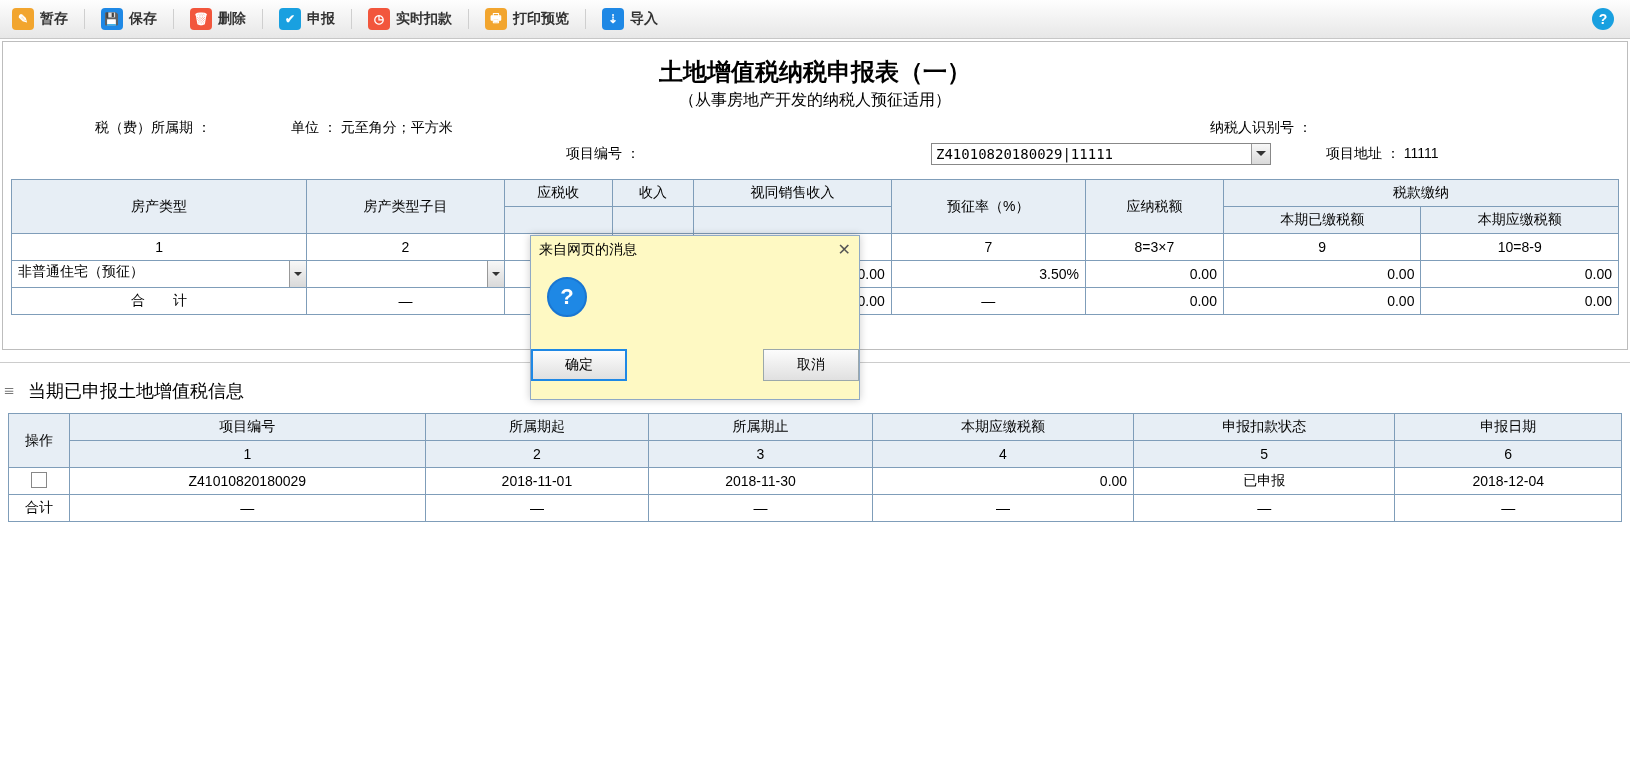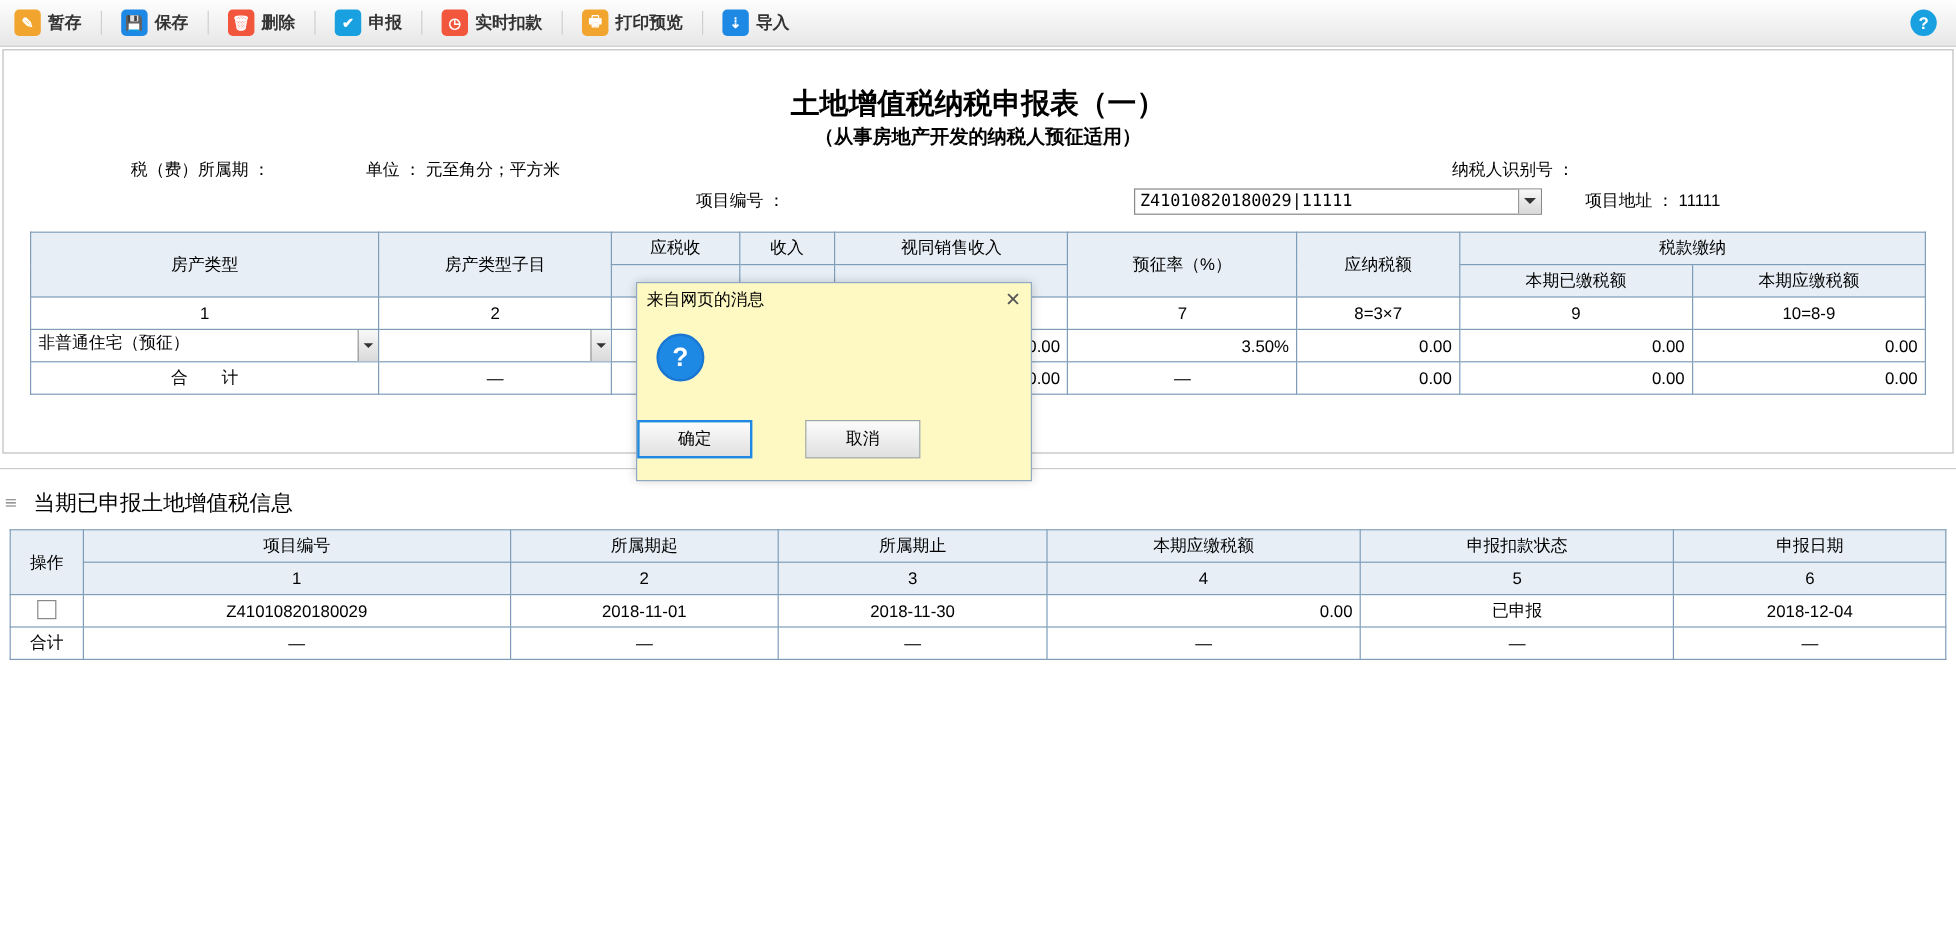--- a/index.html
+++ b/index.html
@@ -20,23 +20,23 @@
   .ic-delete{background:#f2563c}
   .ic-declare{background:#19a0e0}
   .ic-deduct{background:#f2563c}
   .ic-print{background:#f2a52e}
   .ic-import{background:#1e88e5}
   .help-icon{margin-left:auto;width:22px;height:22px;border-radius:50%;
     background:#19a0e0;color:#fff;display:flex;align-items:center;justify-content:center;
     font-weight:bold;margin-right:8px;cursor:pointer}
 
   
-  .panel{margin:2px;border:1px solid #bdbdbd;background:#fff;padding:14px}
+  .panel{margin:2px;border:1px solid #bdbdbd;background:#fff;padding:0}
   h1.title{font-size:24px;font-family:"SimSun";font-weight:bold;text-align:center;margin:14px 0 2px}
-  .subtitle{font-size:16px;font-weight:bold;text-align:center;margin-bottom:8px}
+  .subtitle{font-size:16px;font-weight:normal;text-align:center;margin-bottom:8px}
   .hdr-fields{display:grid;grid-template-columns:260px 640px 1fr;row-gap:6px;
     padding:0 24px 8px;align-items:center}
   .hdr-fields .lbl{text-align:center;padding-right:8px;white-space:nowrap}
   .hdr-fields .val{padding-left:4px}
   .project-select{display:inline-block;border:1px solid #888;width:330px;
     background:#fff;position:relative;padding:2px 4px;font-family:monospace}
   .project-select .arrow{position:absolute;right:0;top:0;bottom:0;width:18px;
     background:linear-gradient(#f8f8f8,#d9d9d9);border-left:1px solid #999;
     display:flex;align-items:center;justify-content:center;cursor:pointer}
   .project-select .arrow::after{content:"";border:5px solid transparent;border-top-color:#333;margin-top:4px}
@@ -63,21 +63,21 @@
   
   .dialog{position:absolute;left:530px;top:235px;width:328px;
     border:1px solid #8fa9c5;background:#fef9c3;box-shadow:0 0 8px rgba(0,0,0,0.2);
     z-index:10}
   .dialog .title{display:flex;align-items:center;padding:4px 8px 8px;font-size:14px}
   .dialog .close{margin-left:auto;cursor:pointer;font-size:16px;color:#555}
   .dialog .body{display:flex;padding:10px 16px 20px;gap:14px;font-size:13px;color:#333}
   .q-icon{width:36px;height:36px;border-radius:50%;background:#1e88e5;color:#fff;
     font-size:22px;font-weight:bold;display:flex;align-items:center;justify-content:center;
     border:2px solid #1976d2;flex:0 0 auto}
-  .dialog .buttons{display:flex;justify-content:flex-start;gap:44px;padding:12px 0 18px}
+  .dialog .buttons{display:flex;justify-content:space-between;gap:44px;padding:12px 0 18px}
   .dlg-btn{min-width:96px;height:32px;border:1px solid #9ba8ab;background:linear-gradient(#fcfcfc,#e0e0e0);
     font-size:14px;cursor:pointer}
   .dlg-btn.primary{border:2px solid #1e88e5}
   .checkbox{width:14px;height:14px;border:1px solid #888;display:inline-block;background:#fff}
 </style>
 </head>
 <body>
 
 <div class="toolbar">
   <div class="tb-btn">
@@ -125,21 +125,21 @@
     <div class="lbl">税（费）所属期 ：</div>
     <div class="val">
       <span>单位 ：</span>
       <span>元至角分；平方米</span>
     </div>
 
     <div class="lbl">纳税人识别号 ：</div>
     <div></div>
 
     <div class="lbl">项目编号 ：</div>
-    <div class="val" style="display:flex;align-items:center;gap:36px">
+    <div class="val" style="display:flex;align-items:center;gap:55px">
       <div class="project-select">
         <span>Z41010820180029|11111</span>
         <div class="arrow"></div>
       </div>
       <div>
         <span>项目地址 ：</span>
         <span>11111</span>
       </div>
     </div>
     <div></div>

